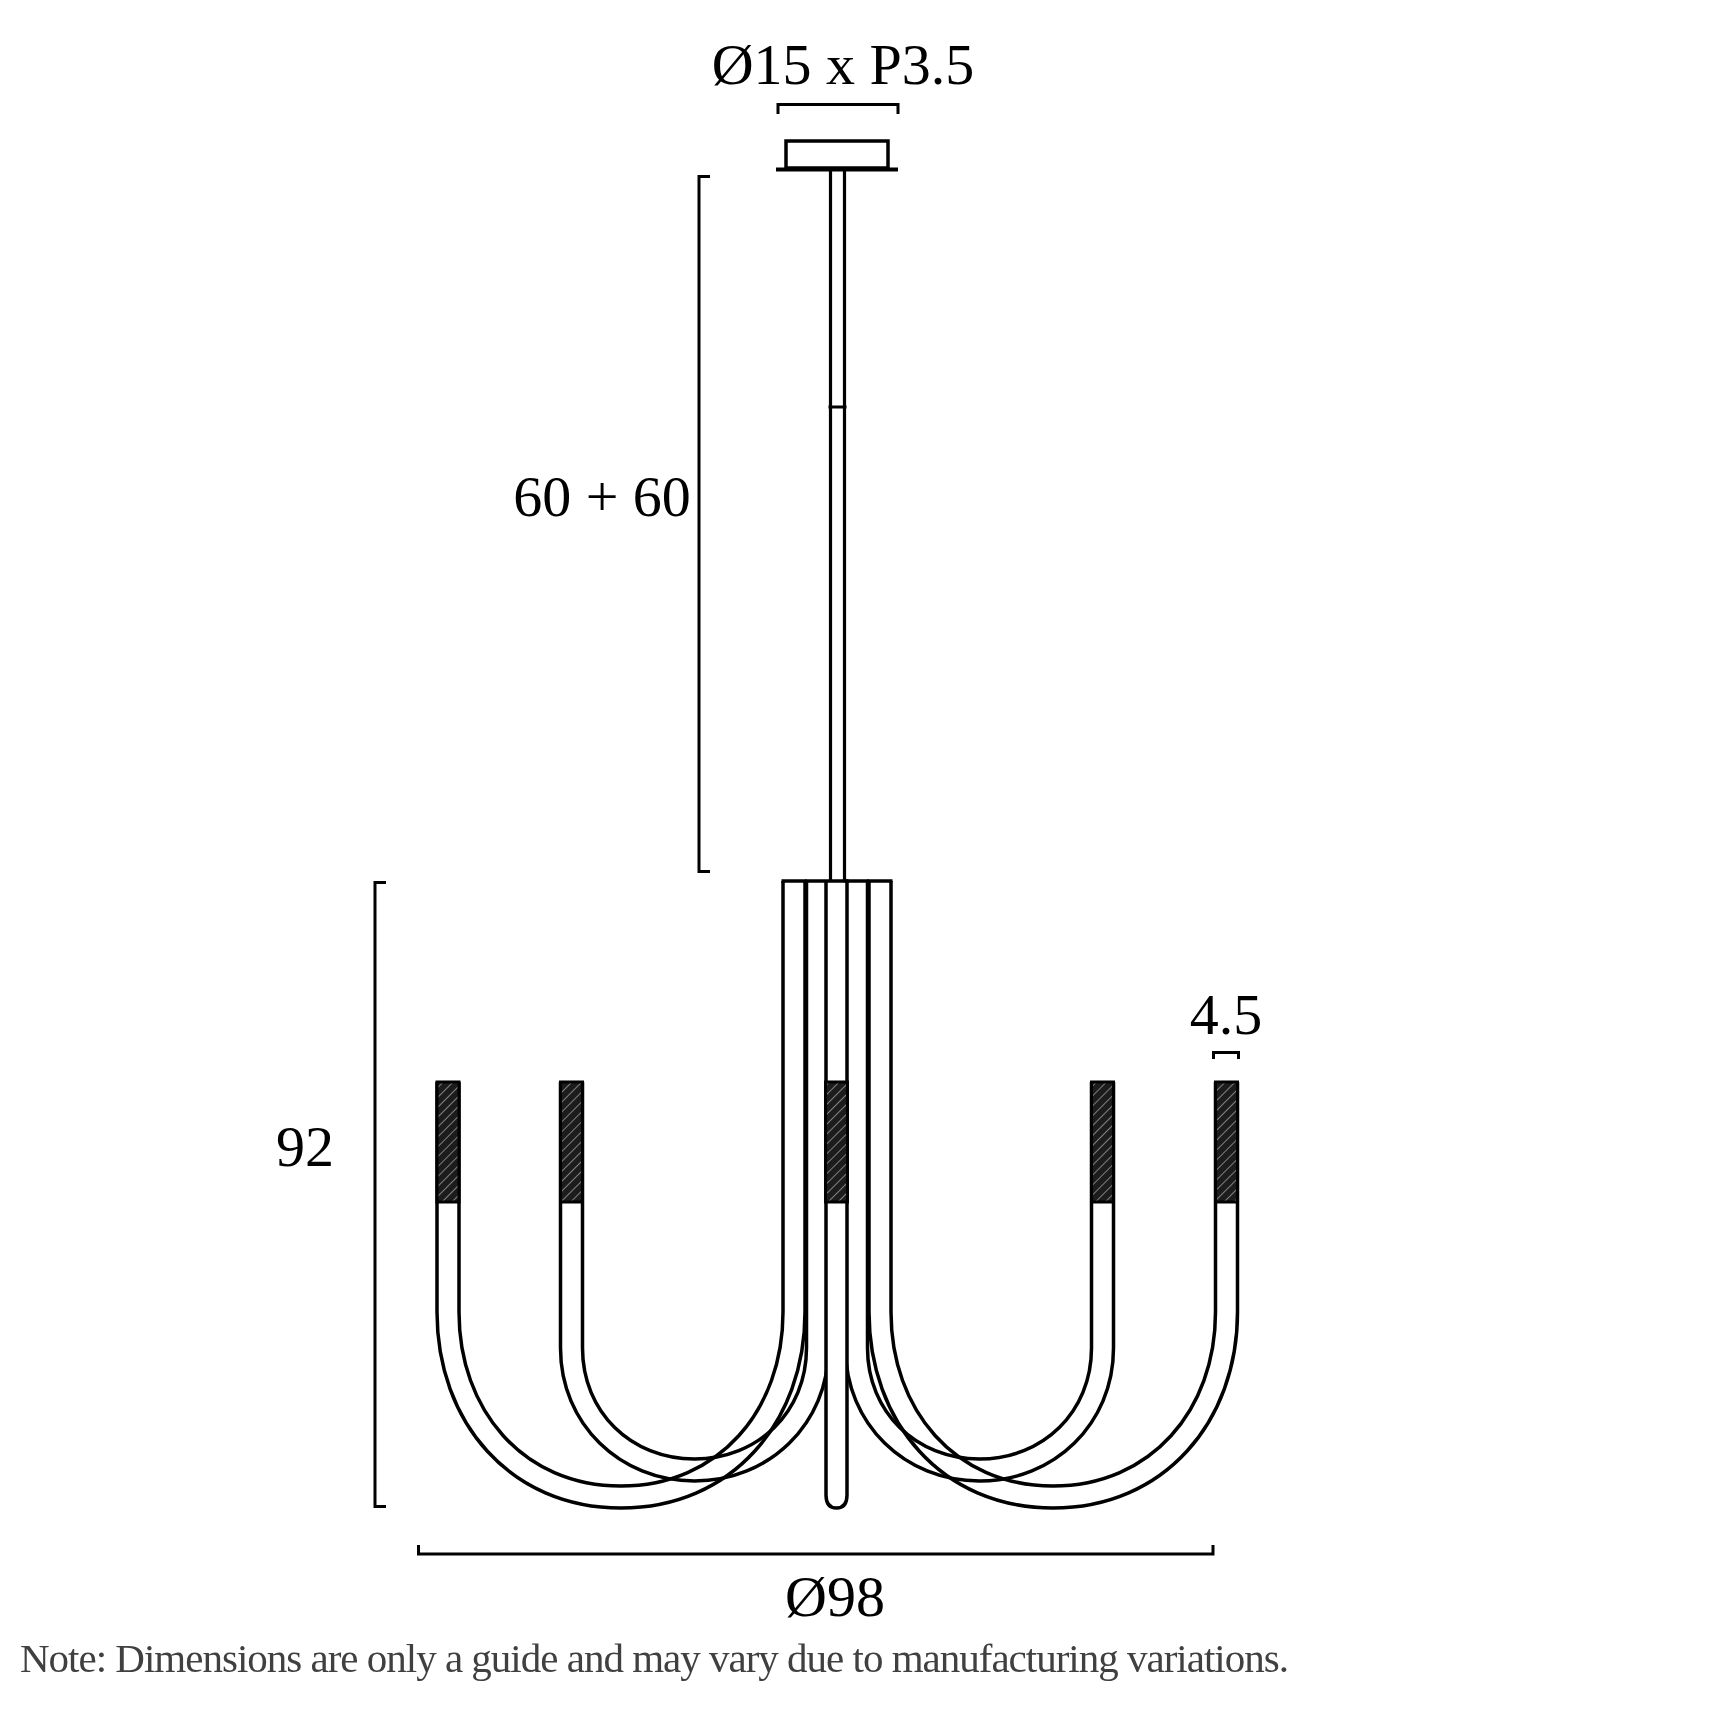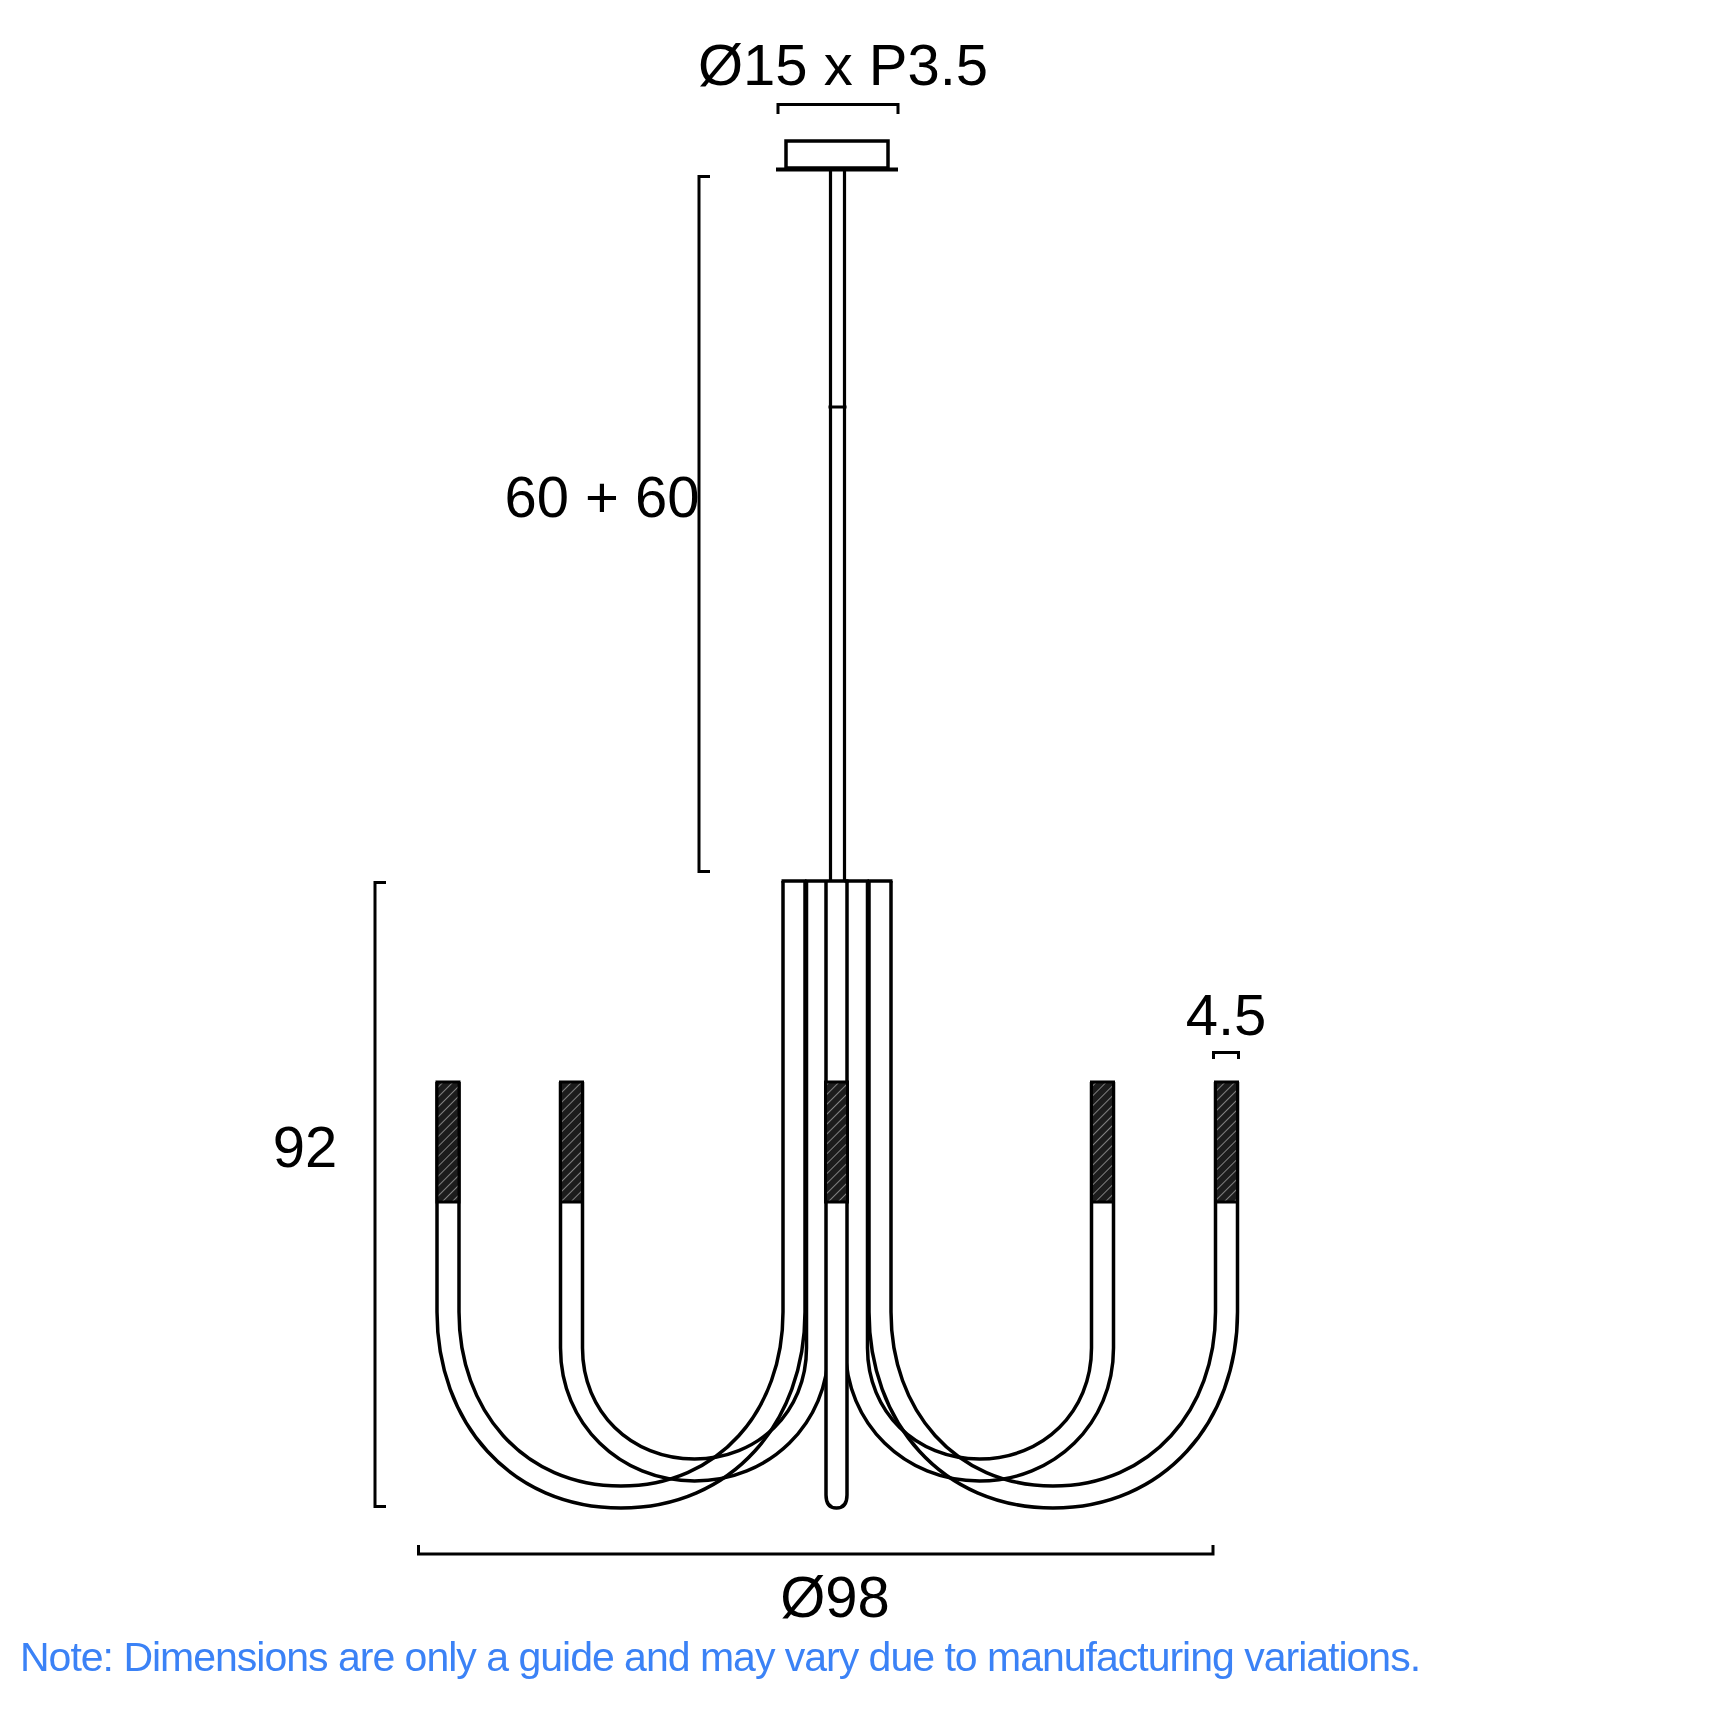--- a/index.html
+++ b/index.html
@@ -6,21 +6,21 @@
     margin: 0;
     padding: 0;
     background: #ffffff;
   }
   #stage {
     position: relative;
     width: 1712px;
     height: 1712px;
     background: #ffffff;
     overflow: hidden;
-    font-family: Liberation Sans, sans-serif;
+    font-family: Liberation Serif, serif;
     color: #000000;
   }
   #drawing {
     position: absolute;
     left: 0;
     top: 0;
   }
   .dim-label {
     position: absolute;
     font-size: 58px;
@@ -34,21 +34,21 @@
   }
   .rod-label {
     line-height: 77px;
     margin-left: 28px;
   }
   .note-label {
     position: absolute;
     font-size: 41px;
     letter-spacing: -1px;
     white-space: nowrap;
-    color: #3b82f6;
+    color: #404040;
   }
 </style>
 </head>
 <body>
 
 <div id="stage">
 
   <svg id="drawing" width="1712" height="1712" viewBox="0 0 1712 1712" xmlns="http://www.w3.org/2000/svg">
     <defs>
       <pattern id="hatch" patternUnits="userSpaceOnUse" width="7" height="7" patternTransform="rotate(45)">

